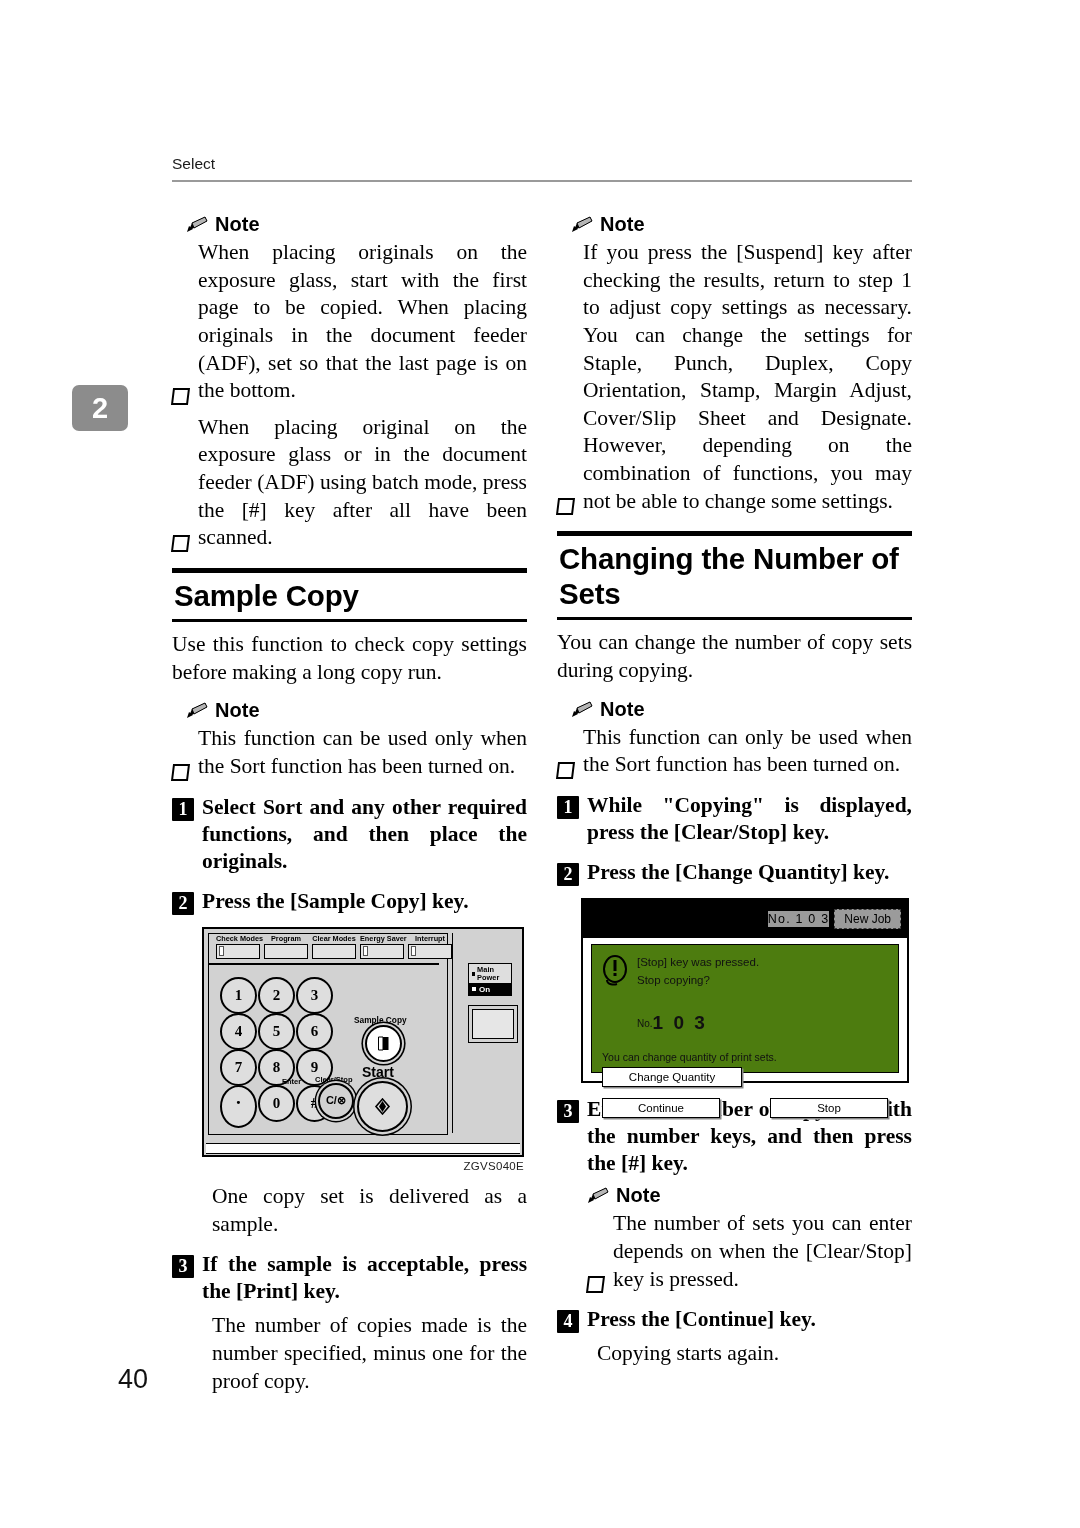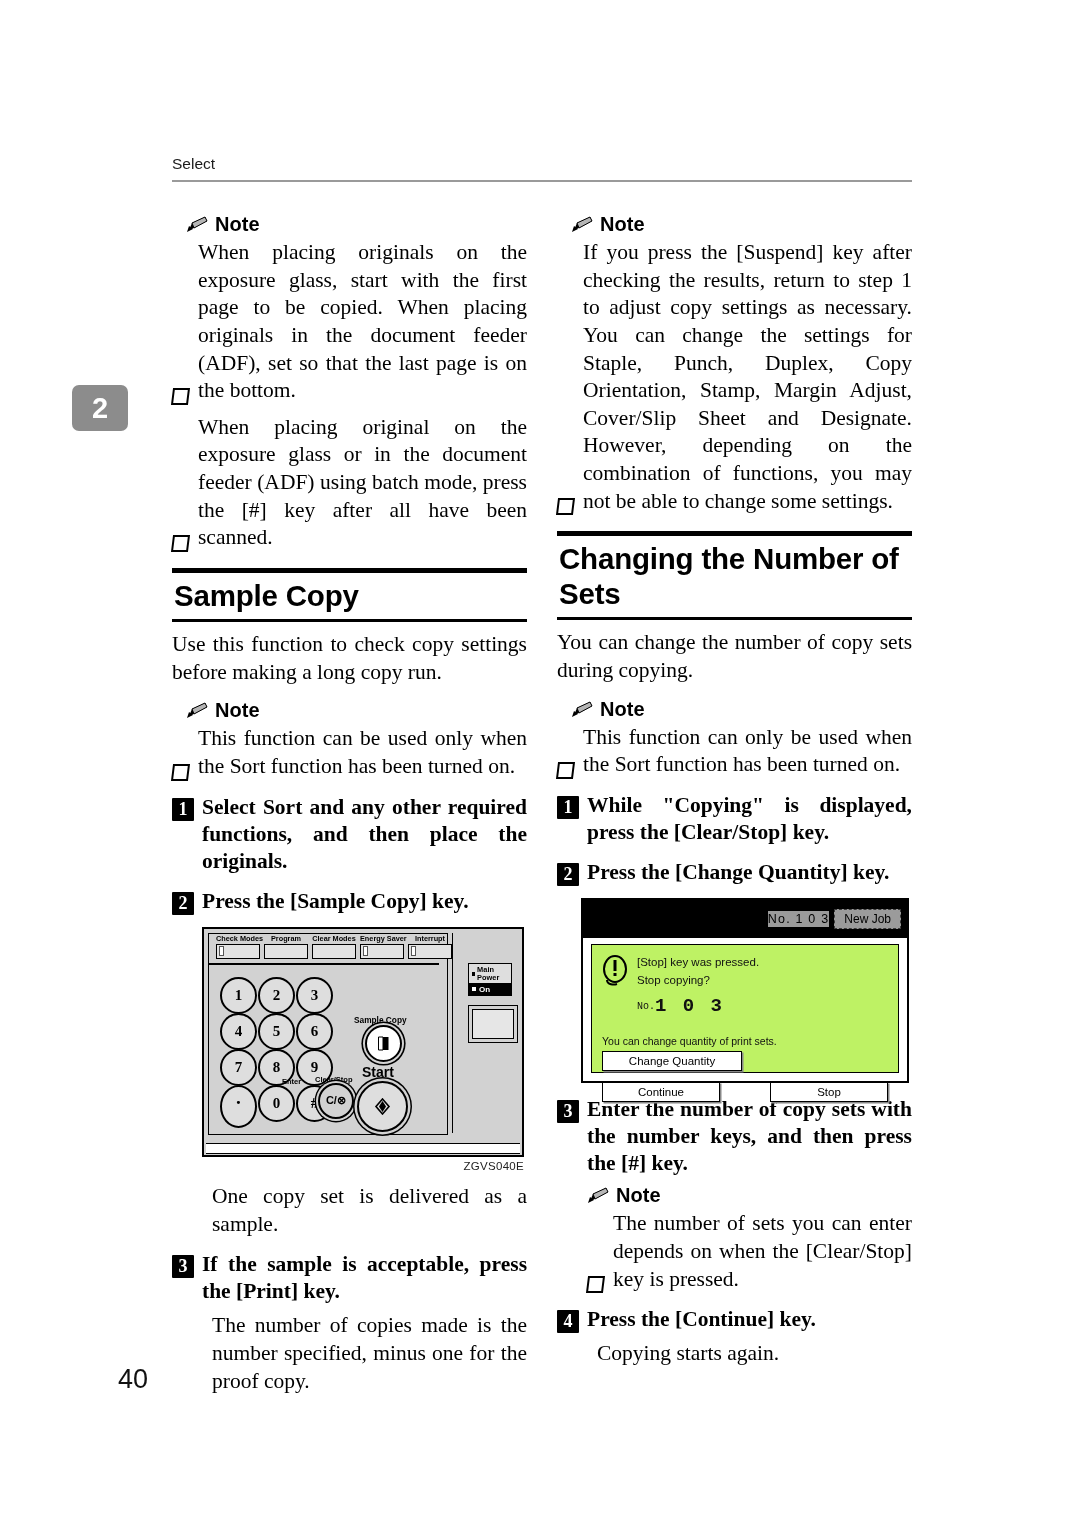--- a/index.html
+++ b/index.html
@@ -416,41 +416,41 @@
     font-family: "Liberation Sans", sans-serif;
     font-size: 12px;
     padding: 2px 9px;
     border: 1.5px dashed #3a3a3a;
   }
   .lcd-body {
     position: absolute;
     left: 8px; top: 44px;
     right: 8px; bottom: 8px;
     border: 1.8px solid #000;
-    background: #bef264;
+    background: #4d7c0f;
     padding: 9px 10px 6px 10px;
     box-sizing: border-box;
   }
   .lcd-msgrow {
     display: flex;
     align-items: flex-start;
     gap: 9px;
   }
   .lcd-msgtext {
     font-family: "Liberation Sans", sans-serif;
     font-size: 11.5px;
     line-height: 1.55;
     color: #111;
   }
   .lcd-bignum {
-    font-family: Liberation Mono, monospace;
+    font-family: Liberation Sans, sans-serif;
     font-size: 19px;
     font-weight: bold;
     letter-spacing: 2.5px;
-    margin-top: 2px;
+    margin-top: 18px;
   }
   .lcd-bignum .nolbl {
     font-size: 10px;
     font-weight: normal;
     letter-spacing: 0;
     vertical-align: 2px;
   }
   .lcd-hint {
     font-family: "Liberation Sans", sans-serif;
     font-size: 10.5px;

